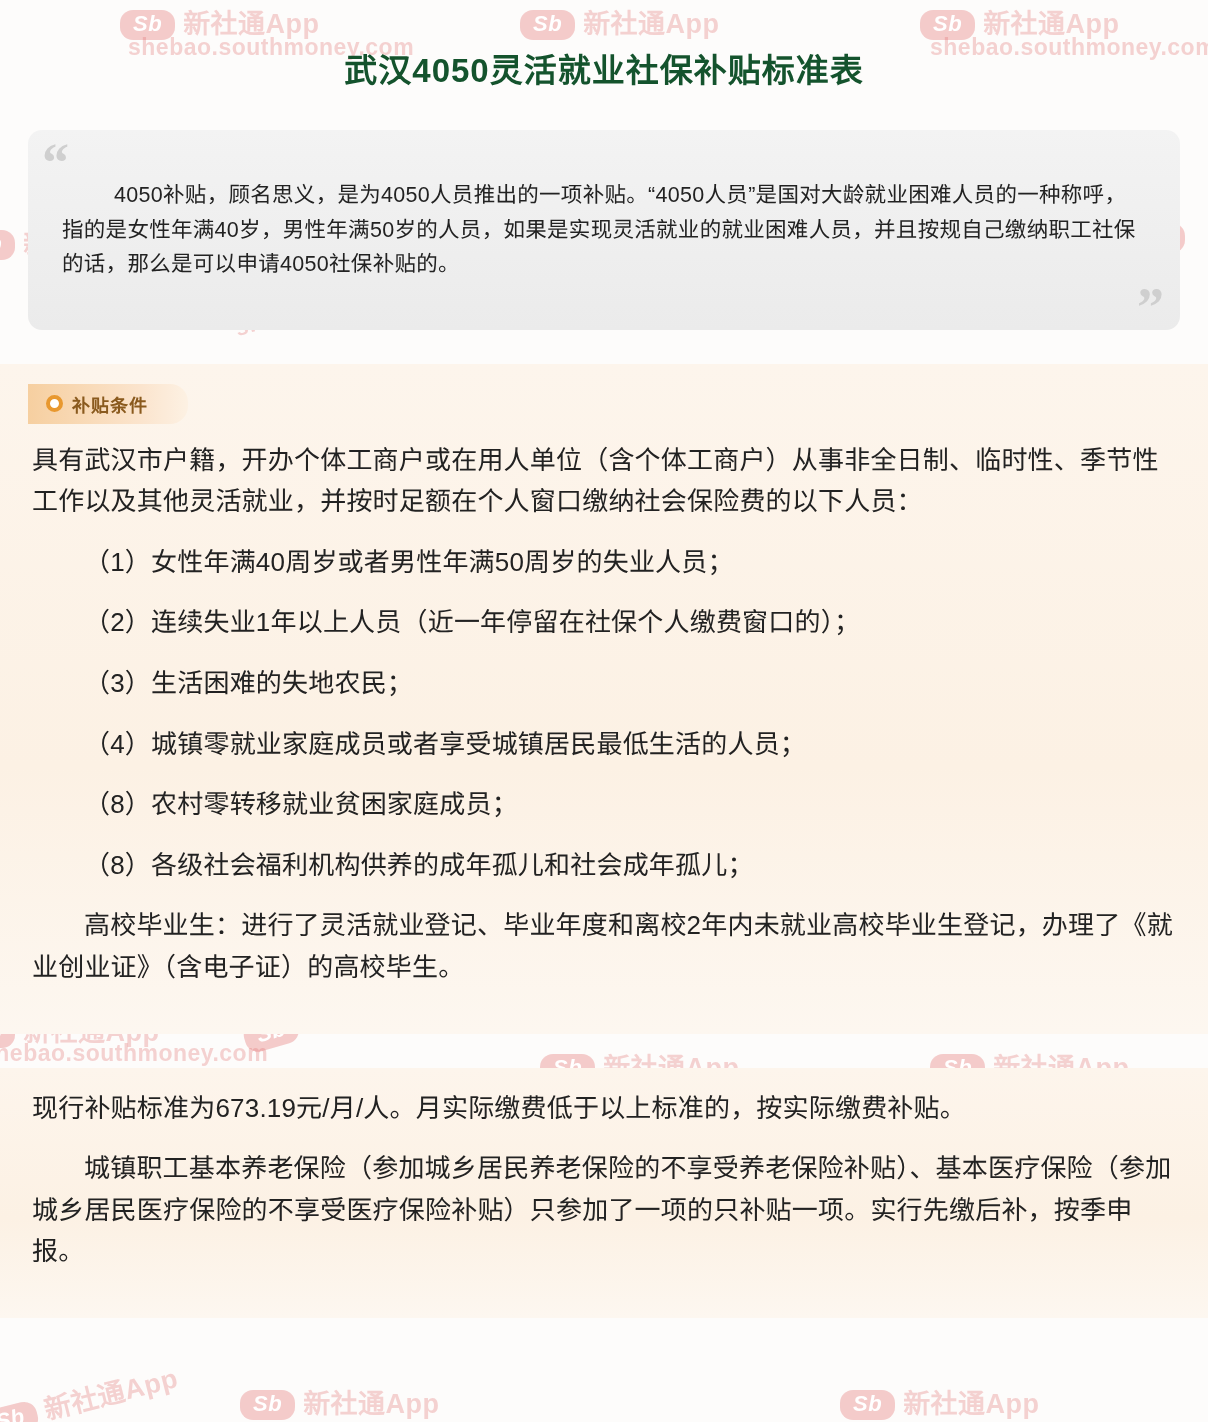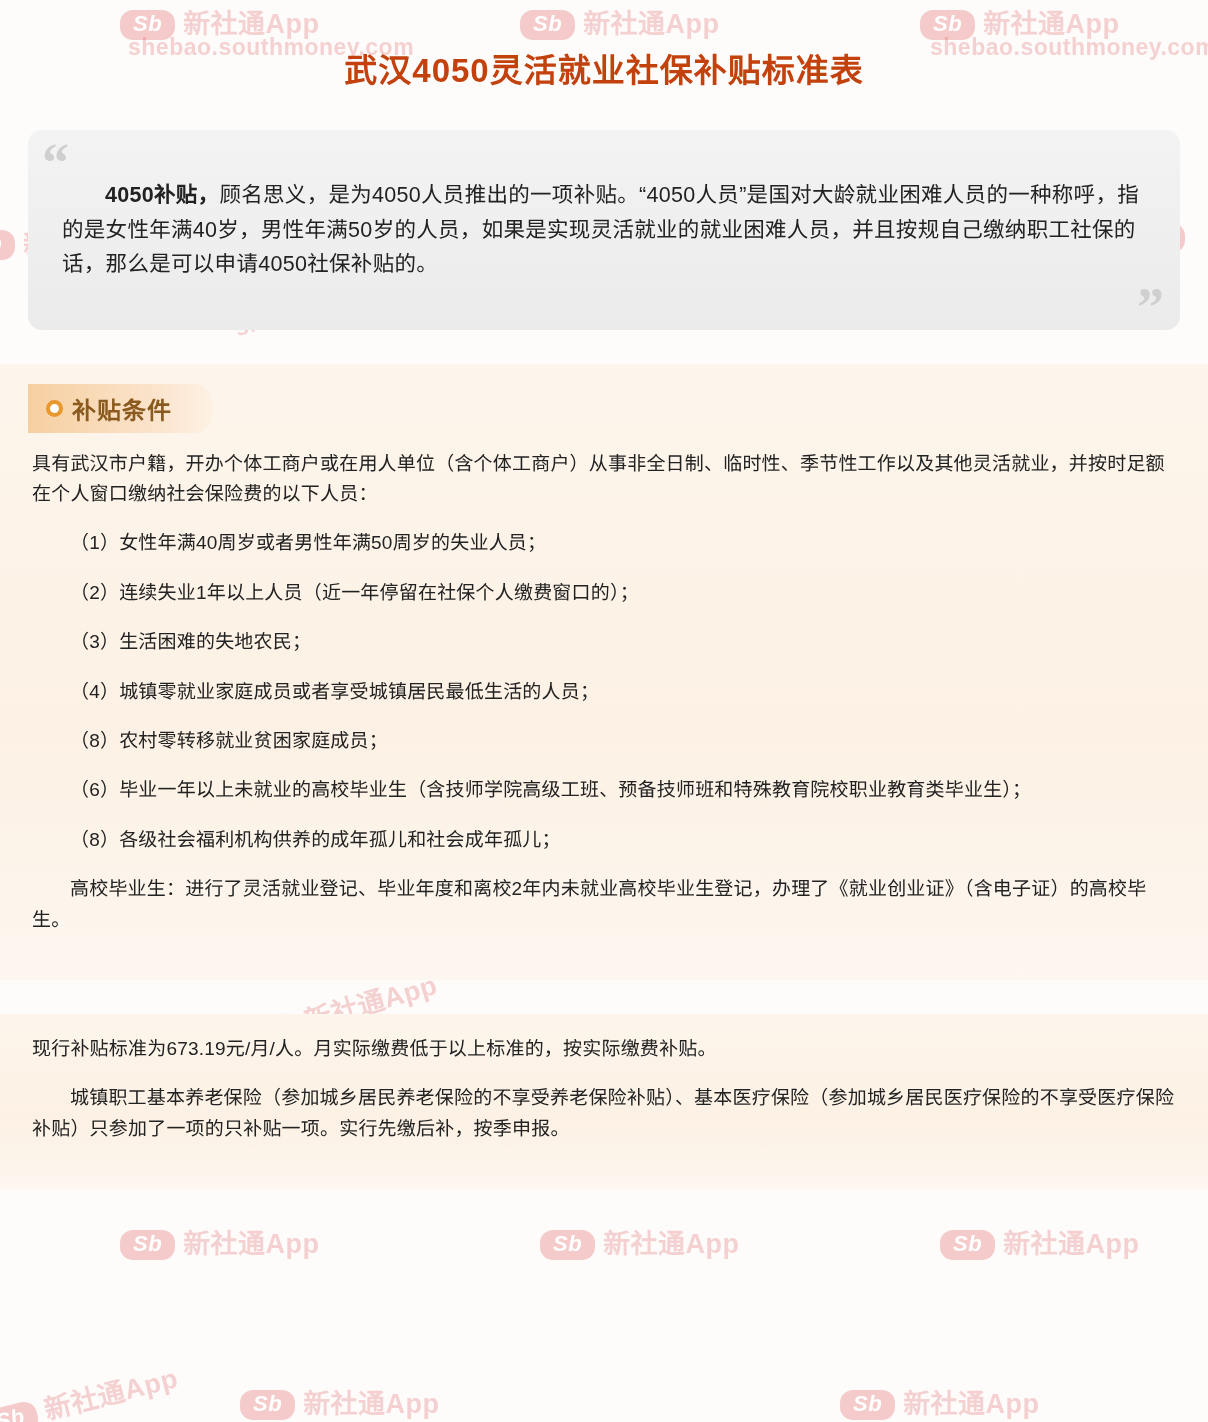--- a/index.html
+++ b/index.html
@@ -49,21 +49,21 @@
   .page {
     position: relative;
     z-index: 10;
     padding: 0 0 20px 0;
   }
 
   .doc-title {
     text-align: center;
     font-size: 33px;
     font-weight: bold;
-    color: #c2410c;
+    color: #14532d;
     letter-spacing: 1px;
     padding: 22px 0 16px 0;
   }
 
   
   .intro-wrap {
     margin: 6px 28px 0 28px;
     background: linear-gradient(180deg, #f3f3f3 0%, #ebebeb 100%);
     border-radius: 14px;
     position: relative;
@@ -79,21 +79,21 @@
   }
   .quote-open { top: 6px; left: 14px; }
   .quote-close { bottom: -4px; right: 16px; }
   .intro-text {
     font-size: 21.5px;
     line-height: 1.62;
     text-indent: 2em;
     color: #222;
     letter-spacing: 0.3px;
   }
-  .intro-text b { font-weight: bold; }
+  .intro-text b { font-weight: normal; margin-left: 9px; }
 
   
   .section {
     margin: 34px 0 0 0;
     background: linear-gradient(180deg, #fdf5ec 0%, #fcf1e4 60%, #fdf7f0 100%);
     padding: 20px 0 26px 0;
   }
   .sec-head {
     display: inline-flex;
     align-items: center;
@@ -106,28 +106,28 @@
   .sec-head .dot-icon {
     width: 17px;
     height: 17px;
     border-radius: 50%;
     background: #ffffff;
     border: 4px solid #e8982f;
     box-sizing: border-box;
     display: inline-block;
   }
   .sec-head .sec-title {
-    font-size: 24px;
+    font-size: 18px;
     font-weight: bold;
     color: #8a5a1e;
     letter-spacing: 1px;
   }
 
   .body-p {
-    font-size: 19px;
+    font-size: 26px;
     line-height: 1.6;
     margin: 0 32px 19px 32px;
     color: #222;
     letter-spacing: 0.2px;
   }
   .body-p.indent { text-indent: 2em; }
 </style>
 </head>
 <body>
 
@@ -198,21 +198,20 @@
       <span class="dot-icon"></span>
       <span class="sec-title">补贴条件</span>
     </div>
 
     <p class="body-p">具有武汉市户籍，开办个体工商户或在用人单位（含个体工商户）从事非全日制、临时性、季节性工作以及其他灵活就业，并按时足额在个人窗口缴纳社会保险费的以下人员：</p>
     <p class="body-p indent">（1）女性年满40周岁或者男性年满50周岁的失业人员；</p>
     <p class="body-p indent">（2）连续失业1年以上人员（近一年停留在社保个人缴费窗口的）；</p>
     <p class="body-p indent">（3）生活困难的失地农民；</p>
     <p class="body-p indent">（4）城镇零就业家庭成员或者享受城镇居民最低生活的人员；</p>
     <p class="body-p indent">（8）农村零转移就业贫困家庭成员；</p>
-    <p class="body-p indent">（6）毕业一年以上未就业的高校毕业生（含技师学院高级工班、预备技师班和特殊教育院校职业教育类毕业生）；</p>
     <p class="body-p indent">（8）各级社会福利机构供养的成年孤儿和社会成年孤儿；</p>
     <p class="body-p indent">高校毕业生：进行了灵活就业登记、毕业年度和离校2年内未就业高校毕业生登记，办理了《就业创业证》（含电子证）的高校毕生。</p>
   </div>
 
   <div class="section">
 
     <p class="body-p">现行补贴标准为673.19元/月/人。月实际缴费低于以上标准的，按实际缴费补贴。</p>
     <p class="body-p indent">城镇职工基本养老保险（参加城乡居民养老保险的不享受养老保险补贴）、基本医疗保险（参加城乡居民医疗保险的不享受医疗保险补贴）只参加了一项的只补贴一项。实行先缴后补，按季申报。</p>
   </div>
 

